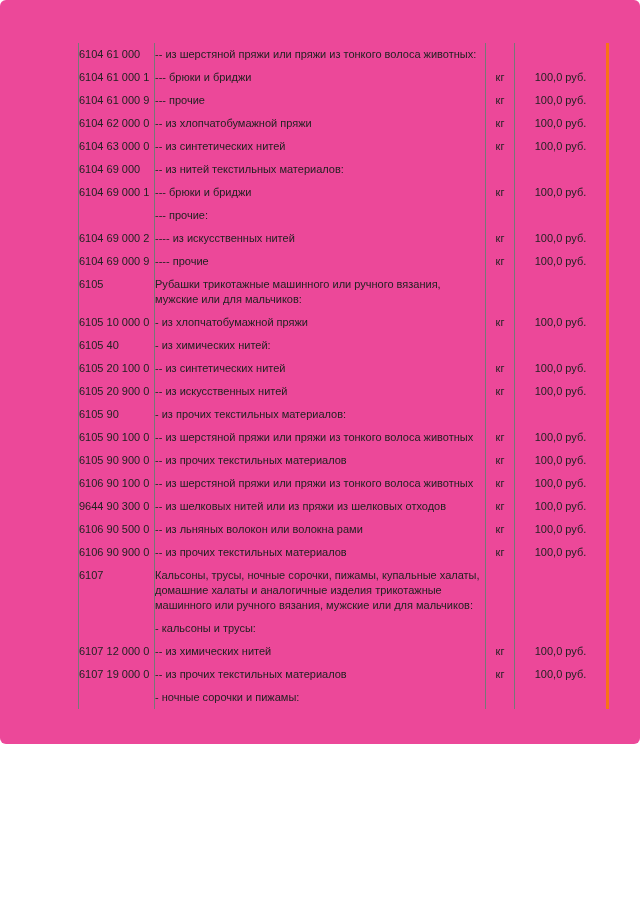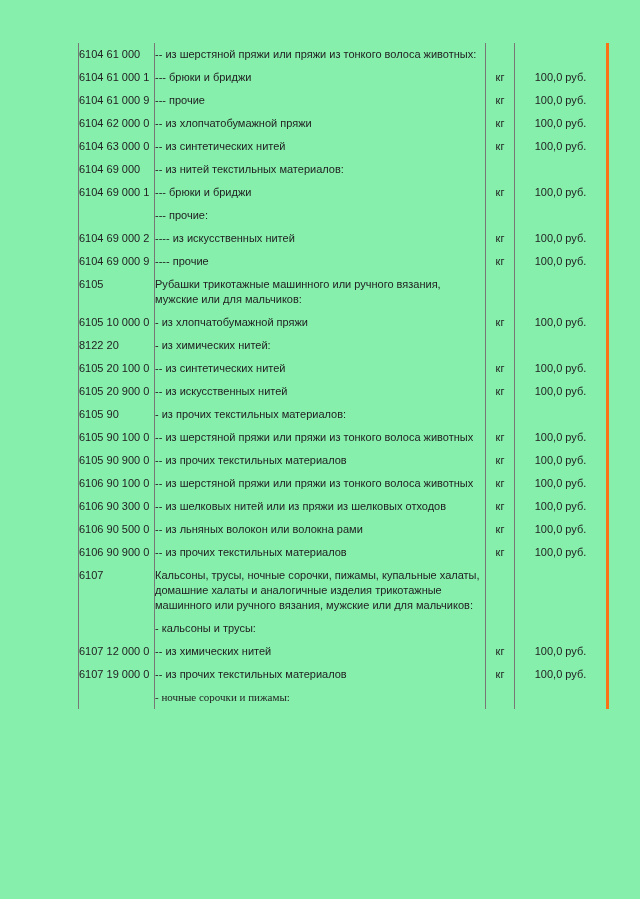--- a/index.html
+++ b/index.html
@@ -4,41 +4,42 @@
 <style>
   html, body {
     margin: 0;
     padding: 0;
     background: #ffffff;
     font-family: "Liberation Sans", sans-serif;
   }
   .sheet {
     position: relative;
     width: 640px;
-    height: 899px;
-    background: #86efac;
+    height: 744px;
+    background: #ec4899;
     overflow: hidden;
+    border-radius: 6px;
   }
   table.tariff {
     border-collapse: collapse;
     table-layout: fixed;
     margin: 43px 0 0 78px;
     width: 529px;
     font-size: 11px;
     line-height: 15px;
     color: #222222;
   }
   table.tariff td {
     border-left: 1px solid #777777;
     vertical-align: top;
     padding: 8px 0 0 0;
     overflow: hidden;
   }
   table.tariff tr:first-child td { padding-top: 4px; }
-  table.tariff tr:last-child td  { padding-bottom: 4px; font-family: Liberation Serif, serif; }
+  table.tariff tr:last-child td  { padding-bottom: 4px; }
   td.col-code        { padding-left: 5px; padding-right: 3px; }
   td.col-description { padding-left: 6px; padding-right: 8px; }
   td.col-unit        { text-align: center; }
   td.col-rate        { text-align: center; border-right: 3px solid #f97316; }
 </style>
 </head>
 <body>
 
 <div class="sheet">
   <table class="tariff">
@@ -115,21 +116,21 @@
           <td class="col-unit"></td>
           <td class="col-rate"></td>
         </tr>
         <tr>
           <td class="col-code">6105 10 000 0</td>
           <td class="col-description">- из хлопчатобумажной пряжи</td>
           <td class="col-unit">кг</td>
           <td class="col-rate">100,0 руб.</td>
         </tr>
         <tr>
-          <td class="col-code">8122 20</td>
+          <td class="col-code">6105 40</td>
           <td class="col-description">- из химических нитей:</td>
           <td class="col-unit"></td>
           <td class="col-rate"></td>
         </tr>
         <tr>
           <td class="col-code">6105 20 100 0</td>
           <td class="col-description">-- из синтетических нитей</td>
           <td class="col-unit">кг</td>
           <td class="col-rate">100,0 руб.</td>
         </tr>
@@ -157,21 +158,21 @@
           <td class="col-unit">кг</td>
           <td class="col-rate">100,0 руб.</td>
         </tr>
         <tr>
           <td class="col-code">6106 90 100 0</td>
           <td class="col-description">-- из шерстяной пряжи или пряжи из тонкого волоса животных</td>
           <td class="col-unit">кг</td>
           <td class="col-rate">100,0 руб.</td>
         </tr>
         <tr>
-          <td class="col-code">6106 90 300 0</td>
+          <td class="col-code">9644 90 300 0</td>
           <td class="col-description">-- из шелковых нитей или из пряжи из шелковых отходов</td>
           <td class="col-unit">кг</td>
           <td class="col-rate">100,0 руб.</td>
         </tr>
         <tr>
           <td class="col-code">6106 90 500 0</td>
           <td class="col-description">-- из льняных волокон или волокна рами</td>
           <td class="col-unit">кг</td>
           <td class="col-rate">100,0 руб.</td>
         </tr>

